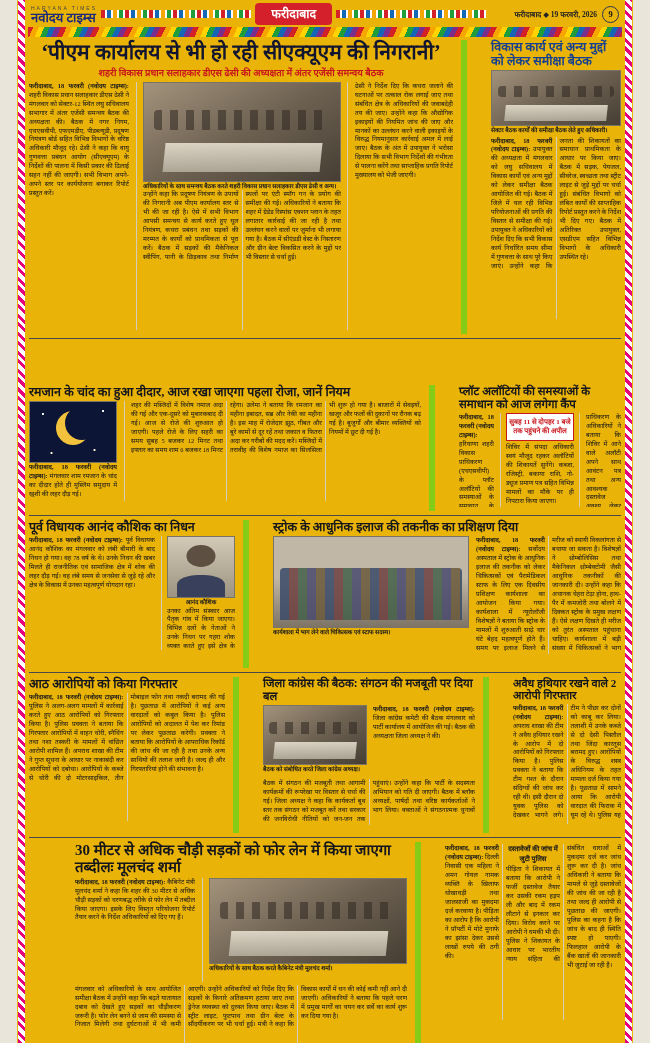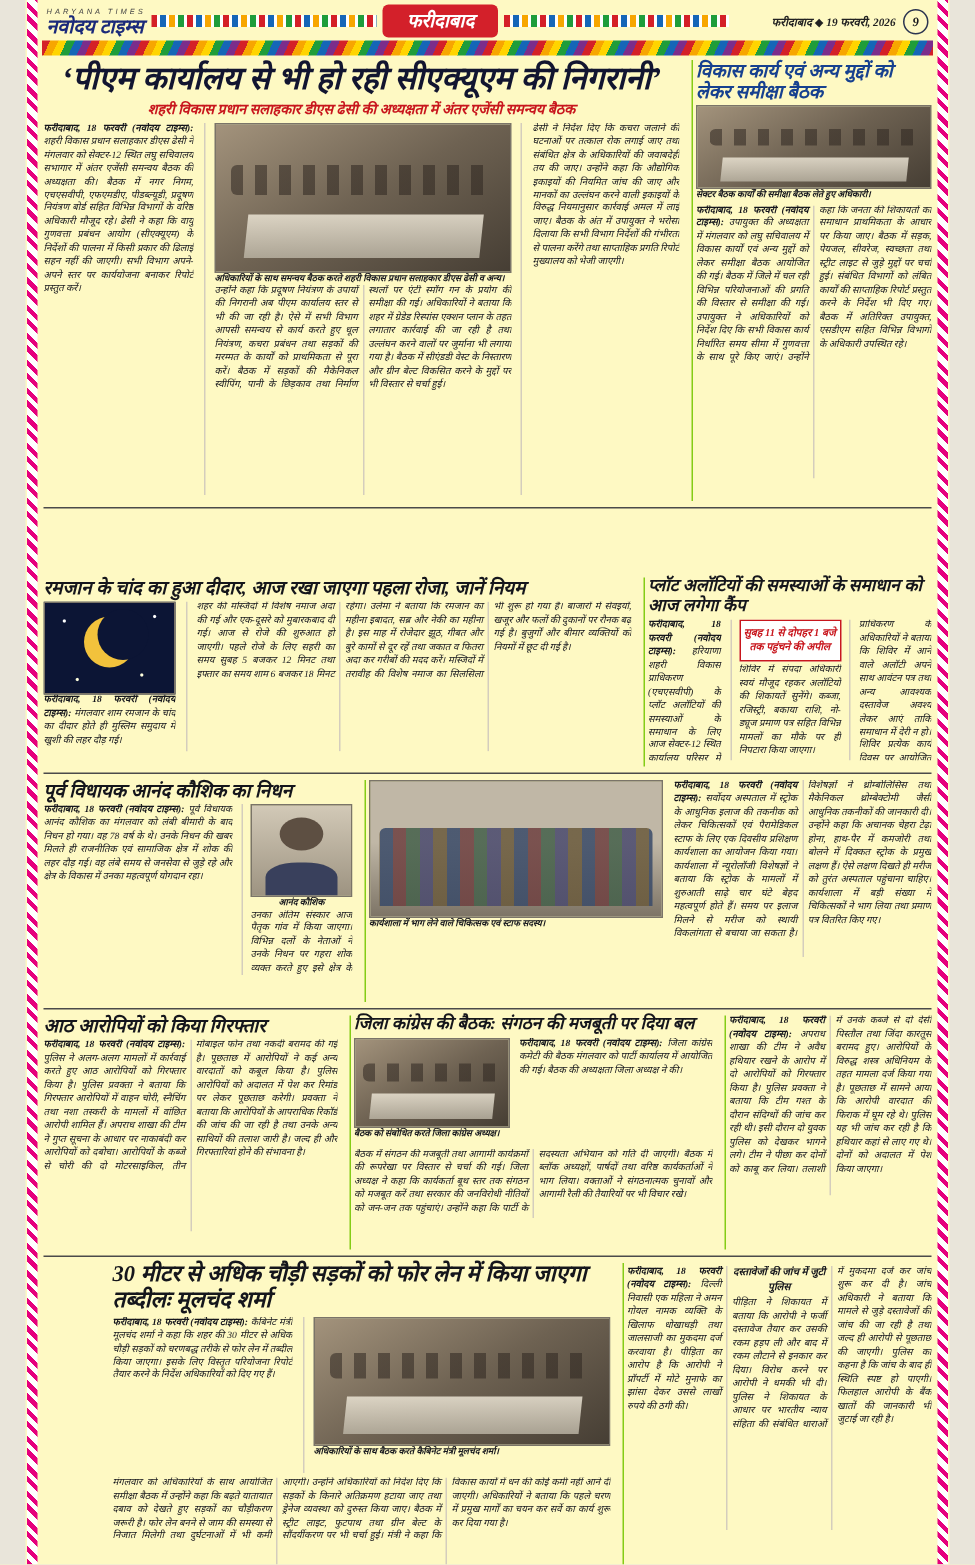--- a/index.html
+++ b/index.html
@@ -1,20 +1,20 @@
 <!DOCTYPE html>
 <html><head>
 <meta charset="utf-8">
 <style>
   * { margin:0; padding:0; box-sizing:border-box; }
   html,body { background:#e9e5da; }
   .page {
     position:relative; width:616px; height:1043px; margin:0 auto;
-    background:#fef9c3; overflow:hidden;
-    font-family:"Liberation Serif","DejaVu Serif",serif; color:#15161c;font-style:italic;
+    background:#eab308; overflow:hidden;
+    font-family:"Liberation Serif","DejaVu Serif",serif; color:#15161c;
   }
   
   .side-strip { position:absolute; top:0; bottom:0; width:7px;
     background:repeating-linear-gradient(45deg,#e5007d 0 3px,#fff 3px 6px,#e5007d 6px 9px,#fff 9px 13px); }
   .side-strip.left { left:1px; } .side-strip.right { right:1px; }
   
   .band { height:10px; margin:1px 11px;
     background:repeating-linear-gradient(115deg,#d42027 0 5px,#f7a600 5px 10px,#ffd400 10px 15px,#1f9d3a 15px 20px,#1566b7 20px 25px,#7b2d8b 25px 30px); }
   .mast-strip { flex:1; height:8px; margin:0 4px;
     background:repeating-linear-gradient(90deg,#d42027 0 4px,#fff 4px 6px,#1566b7 6px 10px,#fff 10px 12px,#f7a600 12px 16px,#fff 16px 18px,#1f9d3a 18px 22px,#fff 22px 24px); }
@@ -24,21 +24,21 @@
   .brand { font-size:13px; font-weight:bold; color:#1b2a7a; line-height:1; }
   .edition-badge { background:#d3202a; color:#fff; font-weight:bold; font-size:12.5px;
     padding:2px 16px 3px; border-radius:4px; white-space:nowrap; }
   .mast-date { font-size:7.5px; font-weight:bold; color:#222; white-space:nowrap;margin-left:24px; }
   .page-emblem { width:17px; height:17px; border:1.5px solid #2c3550; border-radius:50%;
     display:flex; align-items:center; justify-content:center;
     font-size:8.5px; font-weight:bold; margin-left:5px; }
 
   .rule { border-top:1px solid #4a4a4a; margin:2px 12px; }
   section { padding:2px 12px; display:flex; gap:8px; }
-  .vdiv { border-left:1px solid #84cc16; padding-left:2px; }
+  .vdiv { border-left:6px solid #84cc16; padding-left:24px; }
 
   h1.lead-h { font-size:21px; font-weight:bold; color:#121530; text-align:center; line-height:1.08; margin:1px 0 2px; }
   .lead-sub { color:#c8161d; font-size:9.5px; font-weight:bold; text-align:center; margin:1px 0 3px; }
   h2.art-h { font-size:12.5px; font-weight:bold; line-height:1.12; margin-bottom:2px; }
   h2.blue { color:#17418f; }
   h2.big { font-size:15px; }
 
   .bt { font-size:6.4px; line-height:1.4; text-align:justify; overflow:hidden; }
   .dl { font-weight:bold; }
   .cols2 { column-count:2; column-gap:7px; column-rule:1px solid #d4cdbd; }
@@ -167,20 +167,21 @@
           <span>पूर्व विधायक आनंद कौशिक का मंगलवार को लंबी बीमारी के बाद निधन हो गया। वह 78 वर्ष के थे। उनके निधन की खबर मिलते ही राजनीतिक एवं सामाजिक क्षेत्र में शोक की लहर दौड़ गई। वह लंबे समय से जनसेवा से जुड़े रहे और क्षेत्र के विकास में उनका महत्वपूर्ण योगदान रहा।</span>
         </div>
         <div style="width:74px; border-left:1px solid #d4cdbd; padding-left:5px;">
           <div class="photo portrait" style="height:62px;"></div>
           <div class="cap" style="text-align:center;">आनंद कौशिक</div>
           <div class="bt">उनका अंतिम संस्कार आज पैतृक गांव में किया जाएगा। विभिन्न दलों के नेताओं ने उनके निधन पर गहरा शोक व्यक्त करते हुए इसे क्षेत्र के लिए अपूरणीय क्षति बताया। वह अपने पीछे भरा-पूरा परिवार छोड़ गए हैं।</div>
         </div>
       </div>
     </article>
     <article class="vdiv" style="flex:1;">
+      <h2 class="art-h">स्ट्रोक के आधुनिक इलाज की तकनीक का प्रशिक्षण दिया</h2>
       <div style="display:flex; gap:7px; height:118px; overflow:hidden;">
         <div style="width:196px;">
           <div class="photo group" style="height:92px;"></div>
           <div class="cap">कार्यशाला में भाग लेने वाले चिकित्सक एवं स्टाफ सदस्य।</div>
         </div>
         <div class="bt cols2" style="flex:1;">
           <span class="dl">फरीदाबाद, 18 फरवरी (नवोदय टाइम्स):</span>
           <span>सर्वोदय अस्पताल में स्ट्रोक के आधुनिक इलाज की तकनीक को लेकर चिकित्सकों एवं पैरामेडिकल स्टाफ के लिए एक दिवसीय प्रशिक्षण कार्यशाला का आयोजन किया गया। कार्यशाला में न्यूरोलॉजी विशेषज्ञों ने बताया कि स्ट्रोक के मामलों में शुरुआती साढ़े चार घंटे बेहद महत्वपूर्ण होते हैं। समय पर इलाज मिलने से मरीज को स्थायी विकलांगता से बचाया जा सकता है। विशेषज्ञों ने थ्रोम्बोलिसिस तथा मैकेनिकल थ्रोम्बेक्टोमी जैसी आधुनिक तकनीकों की जानकारी दी। उन्होंने कहा कि अचानक चेहरा टेढ़ा होना, हाथ-पैर में कमजोरी तथा बोलने में दिक्कत स्ट्रोक के प्रमुख लक्षण हैं। ऐसे लक्षण दिखते ही मरीज को तुरंत अस्पताल पहुंचाना चाहिए। कार्यशाला में बड़ी संख्या में चिकित्सकों ने भाग लिया तथा प्रमाण पत्र वितरित किए गए।</span>
         </div>
       </div>
@@ -205,20 +206,21 @@
           <div class="cap">बैठक को संबोधित करते जिला कांग्रेस अध्यक्ष।</div>
         </div>
         <div class="bt" style="flex:1;">
           <span class="dl">फरीदाबाद, 18 फरवरी (नवोदय टाइम्स):</span>
           <span>जिला कांग्रेस कमेटी की बैठक मंगलवार को पार्टी कार्यालय में आयोजित की गई। बैठक की अध्यक्षता जिला अध्यक्ष ने की।</span>
         </div>
       </div>
       <div class="bt cols2" style="height:46px; margin-top:2px;">बैठक में संगठन की मजबूती तथा आगामी कार्यक्रमों की रूपरेखा पर विस्तार से चर्चा की गई। जिला अध्यक्ष ने कहा कि कार्यकर्ता बूथ स्तर तक संगठन को मजबूत करें तथा सरकार की जनविरोधी नीतियों को जन-जन तक पहुंचाएं। उन्होंने कहा कि पार्टी के सदस्यता अभियान को गति दी जाएगी। बैठक में ब्लॉक अध्यक्षों, पार्षदों तथा वरिष्ठ कार्यकर्ताओं ने भाग लिया। वक्ताओं ने संगठनात्मक चुनावों और आगामी रैली की तैयारियों पर भी विचार रखे।</div>
     </article>
     <article class="vdiv" style="flex:1;">
+      <h2 class="art-h" style="font-size:11px;">अवैध हथियार रखने वाले 2 आरोपी गिरफ्तार</h2>
       <div class="bt cols2" style="height:120px;">
         <span class="dl">फरीदाबाद, 18 फरवरी (नवोदय टाइम्स):</span>
         <span>अपराध शाखा की टीम ने अवैध हथियार रखने के आरोप में दो आरोपियों को गिरफ्तार किया है। पुलिस प्रवक्ता ने बताया कि टीम गश्त के दौरान संदिग्धों की जांच कर रही थी। इसी दौरान दो युवक पुलिस को देखकर भागने लगे। टीम ने पीछा कर दोनों को काबू कर लिया। तलाशी में उनके कब्जे से दो देसी पिस्तौल तथा जिंदा कारतूस बरामद हुए। आरोपियों के विरुद्ध शस्त्र अधिनियम के तहत मामला दर्ज किया गया है। पूछताछ में सामने आया कि आरोपी वारदात की फिराक में घूम रहे थे। पुलिस यह भी जांच कर रही है कि हथियार कहां से लाए गए थे। दोनों को अदालत में पेश किया जाएगा।</span>
       </div>
     </article>
   </section>
 
   <div class="rule"></div>
 
   <section style="height:224px;margin-left:46px;">

